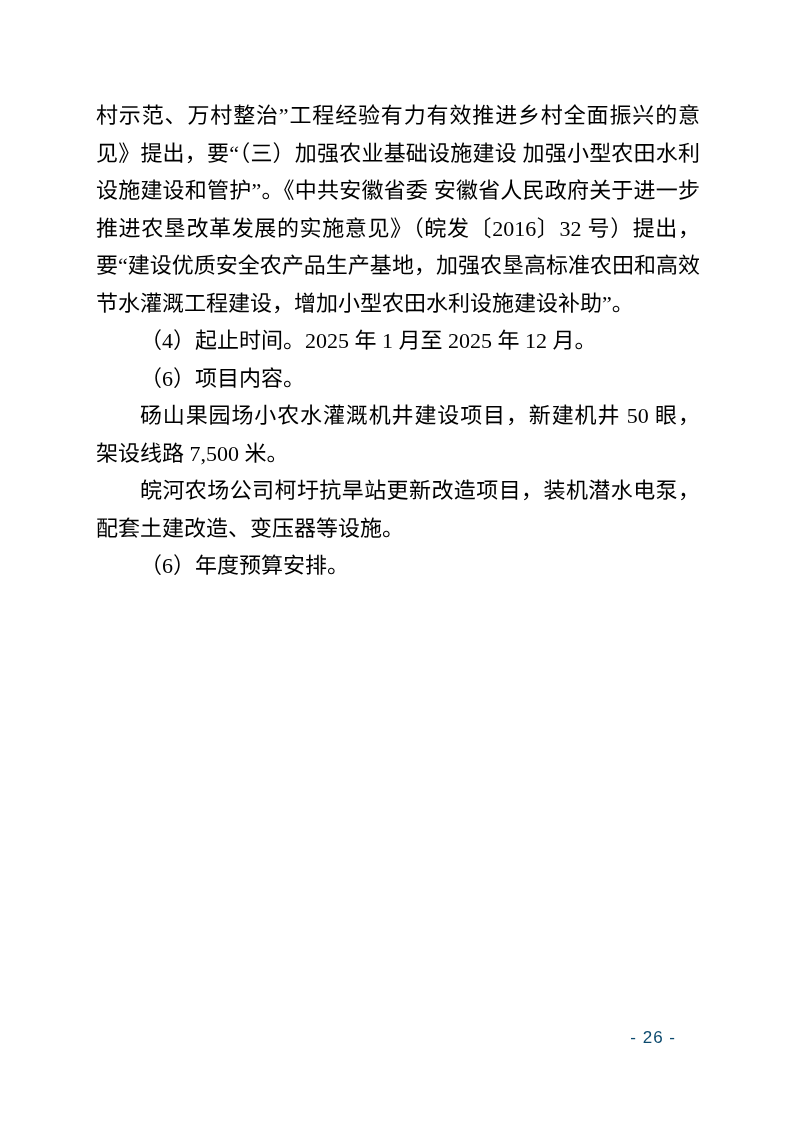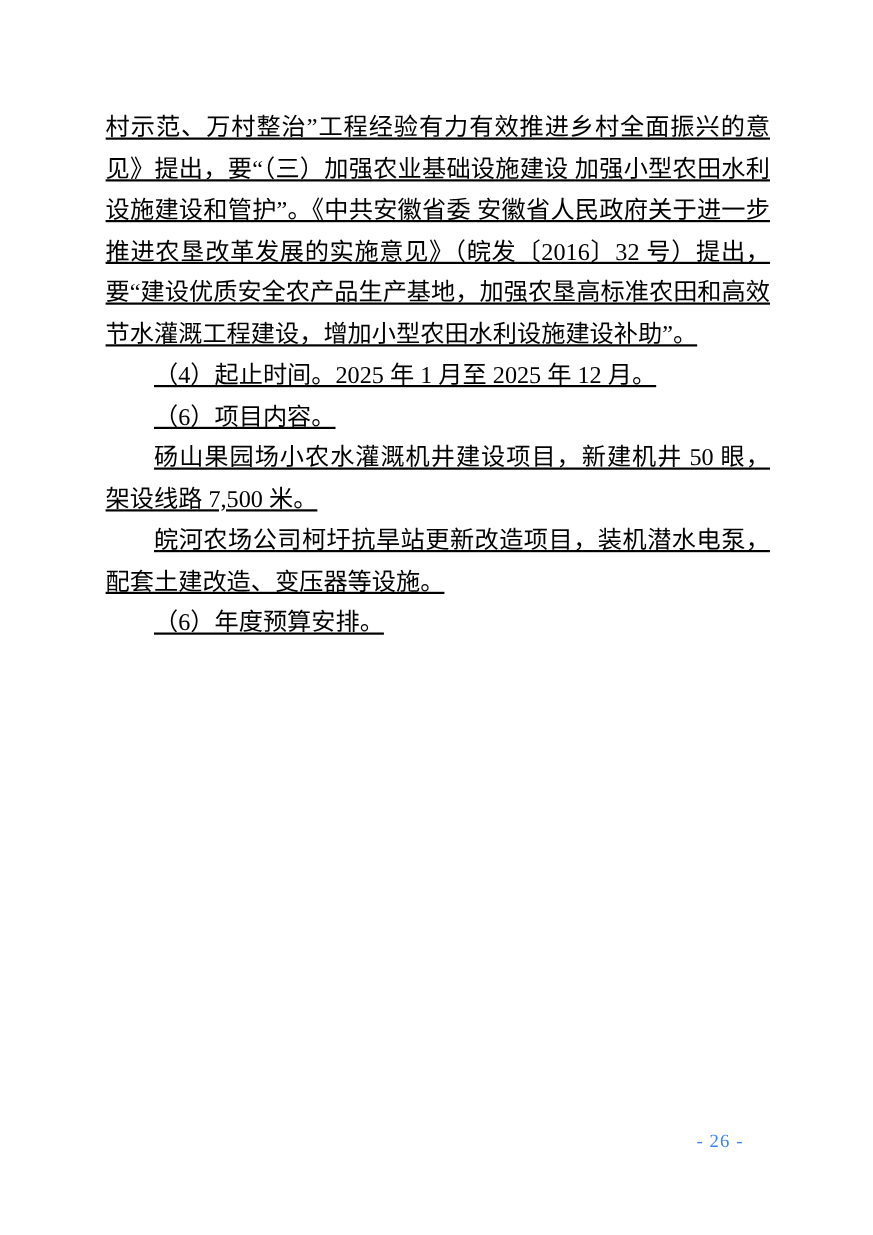--- a/index.html
+++ b/index.html
@@ -26,37 +26,36 @@
     left: 96px;
     top: 97px;
     width: 604px;
     font-family: "Liberation Serif", "DejaVu Serif", serif;
     font-size: 22px;
     line-height: 37.5px;
     color: #000000;
     text-align: justify;
     text-justify: inter-ideograph;
     word-break: break-all;
-    text-decoration: underline;
   }
   .content p {
     margin: 0;
     padding: 0;
   }
   .content p.indent {
     text-indent: 2em;
   }
   .page-number {
     position: absolute;
     top: 1028px;
     right: 118px;
-    font-family: Liberation Serif, serif;
+    font-family: Liberation Sans, sans-serif;
     font-size: 17px;
     line-height: 20px;
-    color: #3b82f6;
+    color: #0c4a6e;
     letter-spacing: 1px;
   }
 </style>
 </head>
 <body>
 
 <div class="page">
 
   <div class="content">
     <p class="para">村示范、万村整治”工程经验有力有效推进乡村全面振兴的意见》提出，要“（三）加强农业基础设施建设 加强小型农田水利设施建设和管护”。《中共安徽省委 安徽省人民政府关于进一步推进农垦改革发展的实施意见》（皖发〔2016〕32 号）提出，要“建设优质安全农产品生产基地，加强农垦高标准农田和高效节水灌溉工程建设，增加小型农田水利设施建设补助”。</p>

